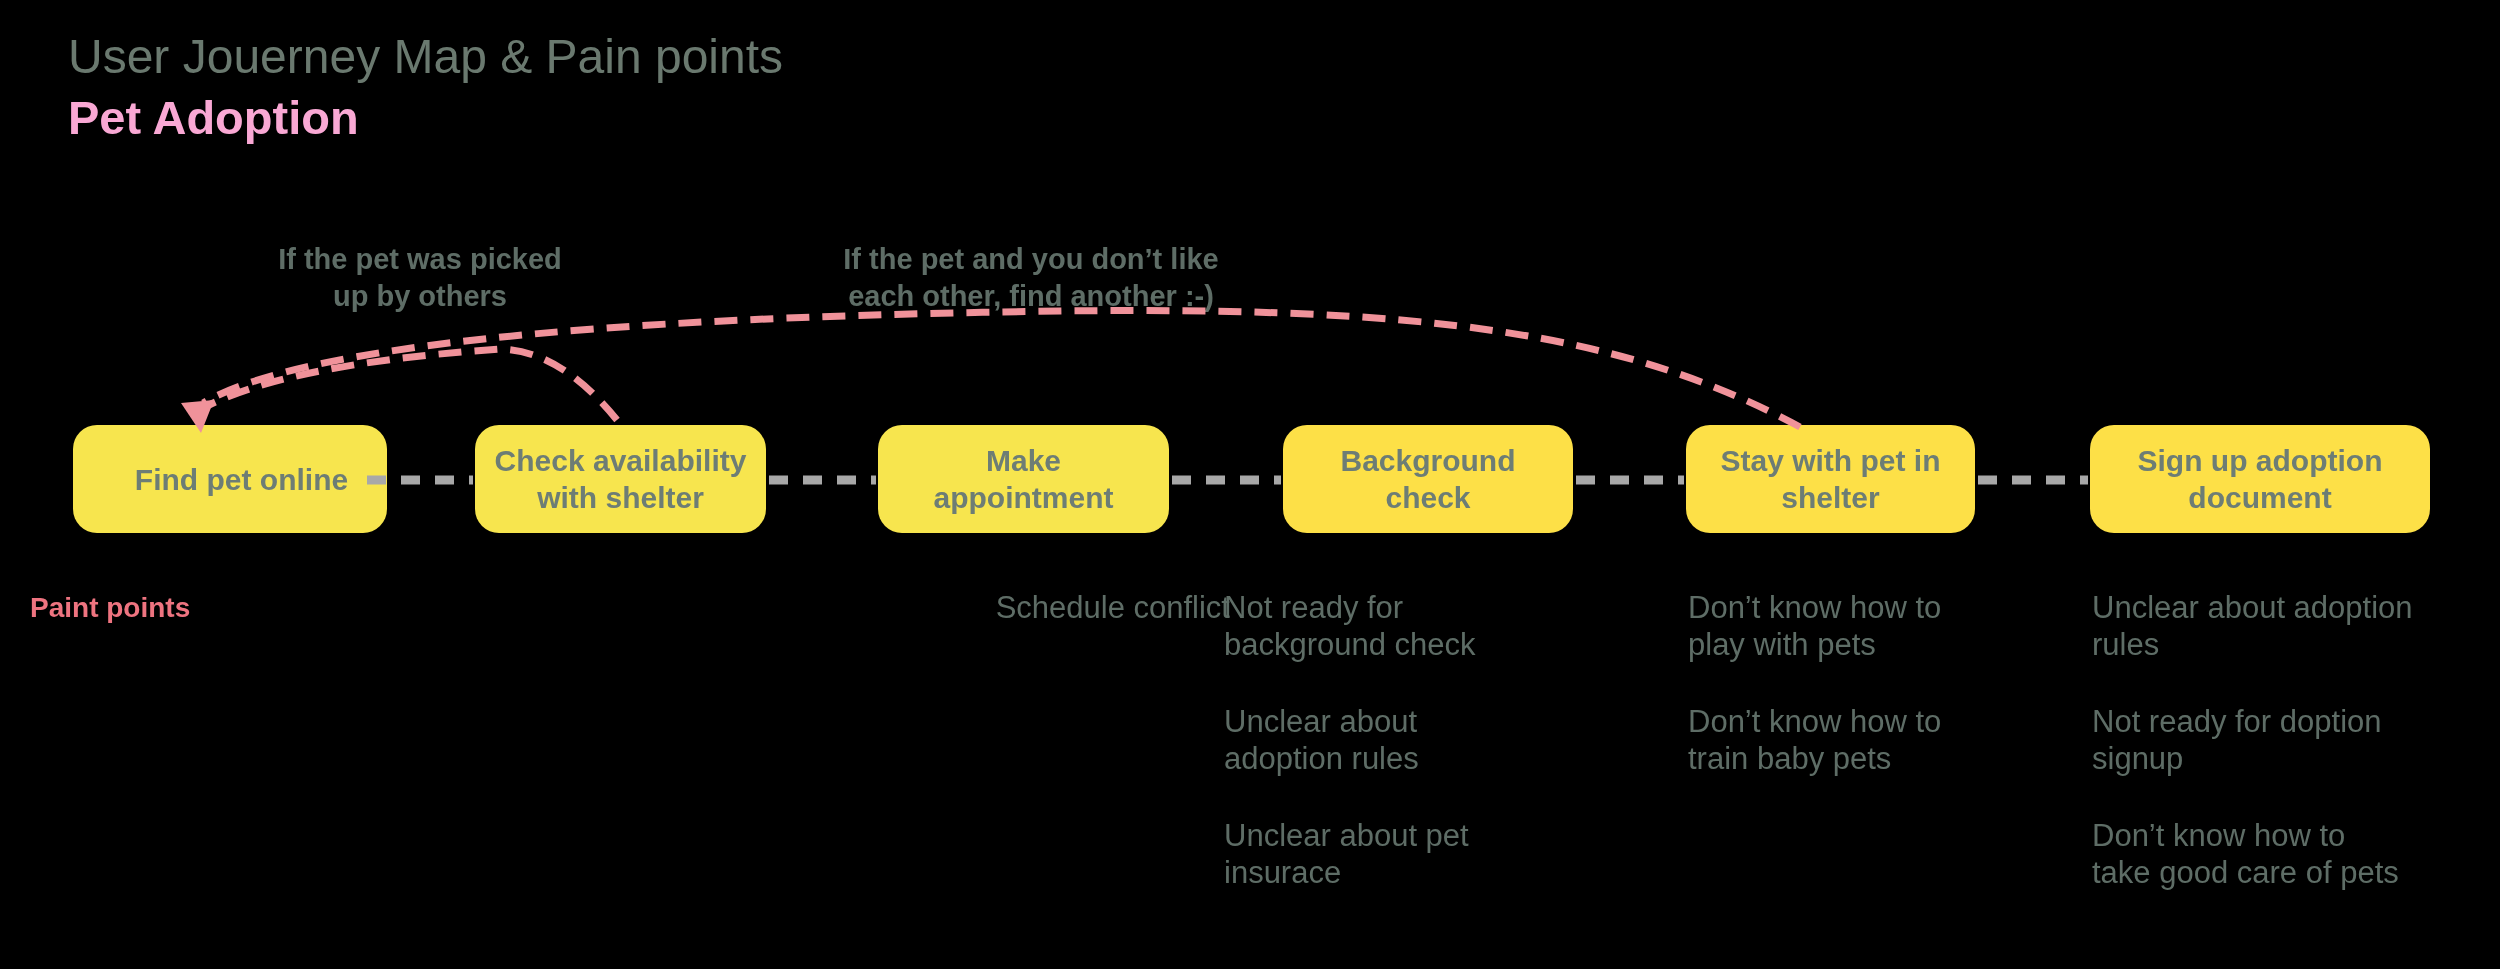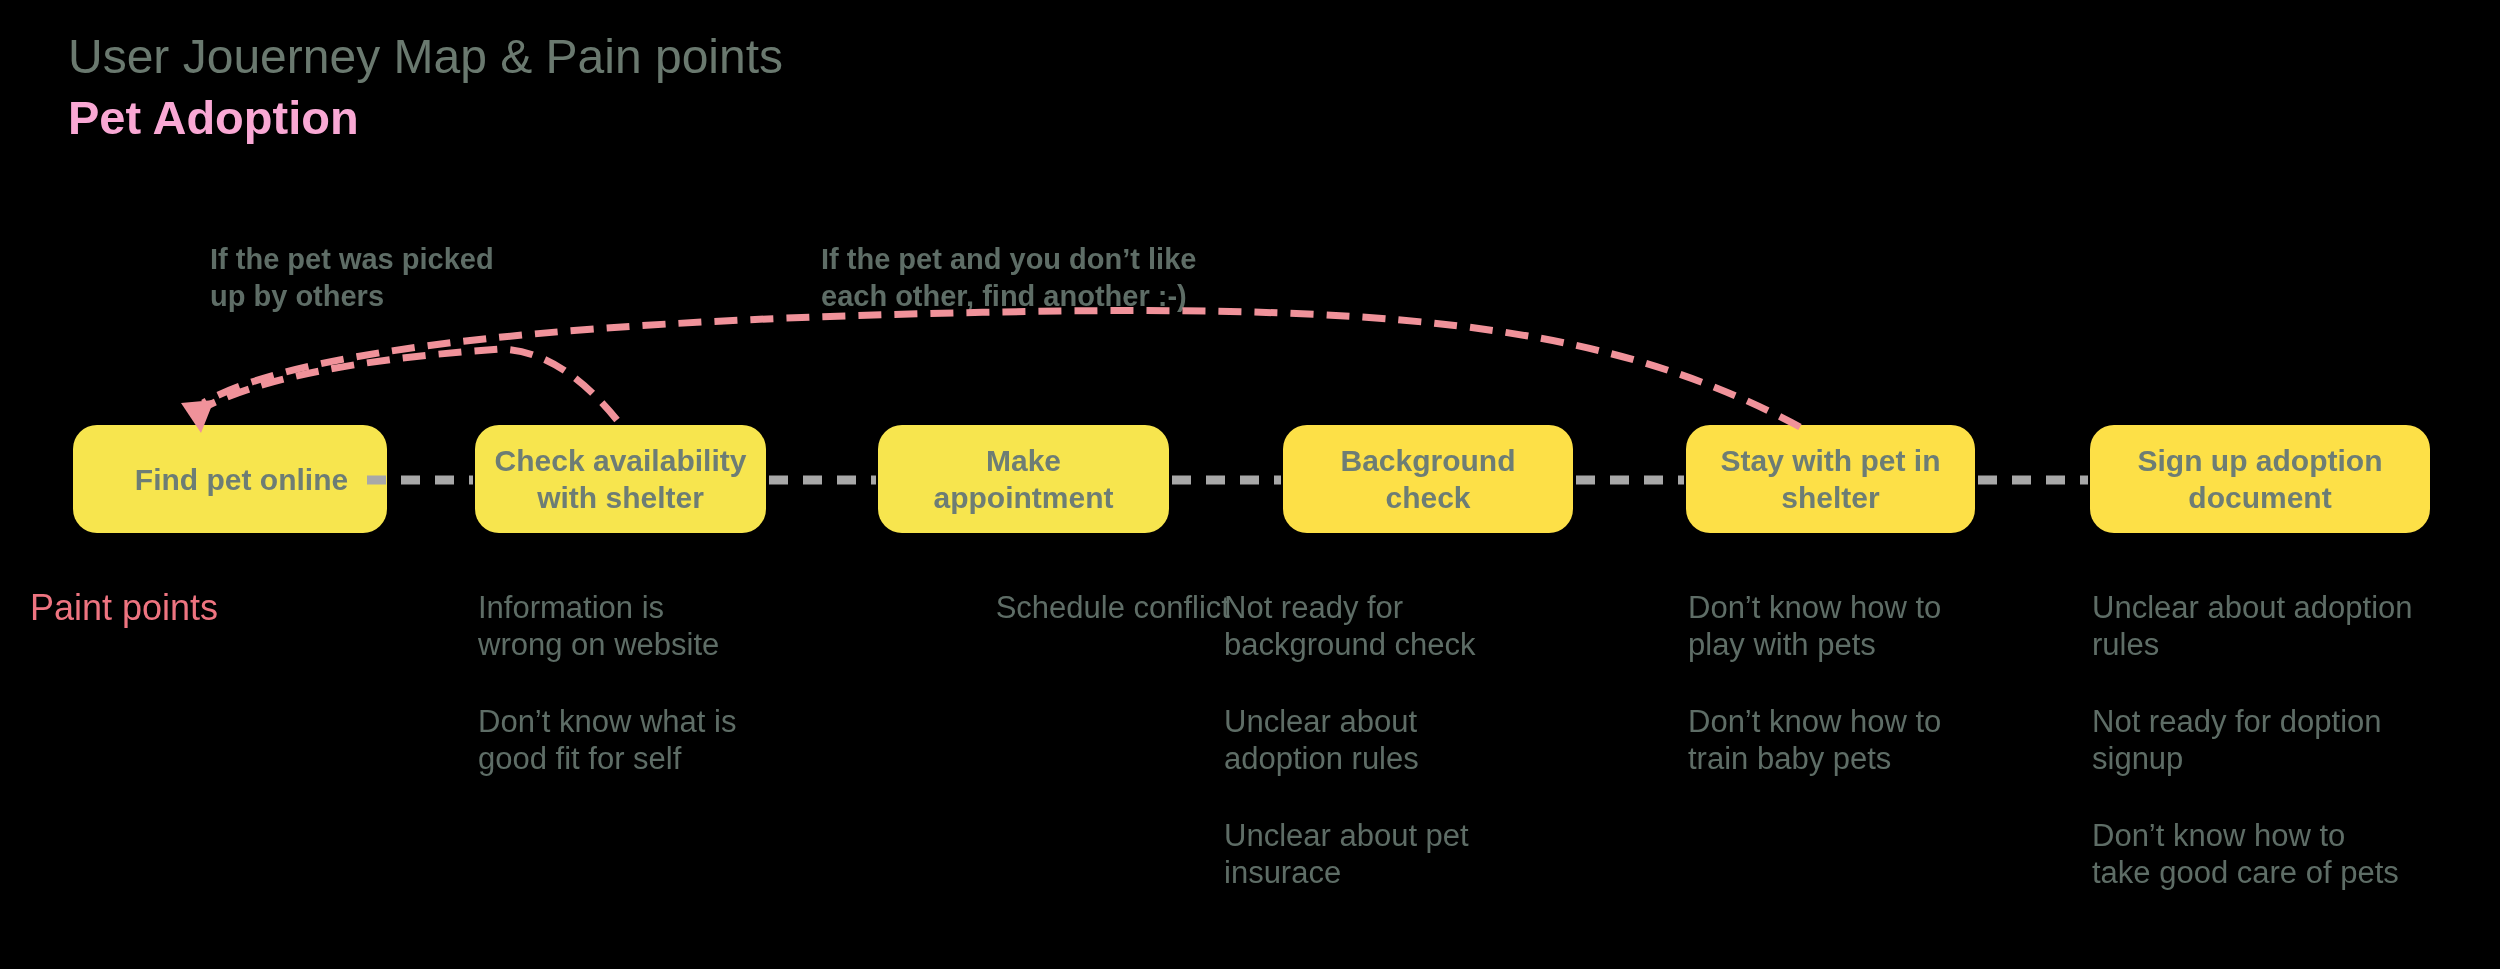--- a/index.html
+++ b/index.html
@@ -6,21 +6,21 @@
   .canvas {
     position:relative; width:2500px; height:969px;
     background:#000000; overflow:hidden;
     font-family:"Liberation Sans", sans-serif;
   }
   .title-block { position:absolute; left:68px; top:26px; }
   .title-line   { font-size:48px; line-height:62px; font-weight:400; color:#6A796F; }
   .subtitle-line{ font-size:47px; line-height:60px; font-weight:700; color:#f9a8d4; }
 
   .ann {
-    position:absolute; top:241px; width:420px; text-align:left;
+    position:absolute; top:241px; width:420px; text-align:center;
     font-size:29px; line-height:37px; font-weight:600; color:#5E6D66;
     white-space:pre-line;
   }
   .ann1 { left:210px; }
   .ann2 { left:821px; }
 
   .stage {
     position:absolute; top:425px; height:108px; border-radius:24px;
     display:flex; align-items:center; justify-content:center; text-align:center;
   }
@@ -32,21 +32,21 @@
   .green  { background:#fde047; }
   .s1 { left:73px;   width:291px;padding-left:23px; }
   .s2 { left:475px;  width:291px; }
   .s3 { left:878px;  width:291px; }
   .s4 { left:1283px; width:290px; }
   .s5 { left:1686px; width:289px; }
   .s6 { left:2090px; width:340px; }
 
   .pain-label {
     position:absolute; left:30px; top:589px;
-    font-size:36px; line-height:37px; font-weight:400; color:#EE7480;
+    font-size:28px; line-height:37px; font-weight:700; color:#EE7480;
   }
   .pain-col { position:absolute; top:589px; width:350px; }
   .pc2 { left:478px; }
   .pc3 { left:880px;text-align:right; }
   .pc4 { left:1224px; }
   .pc5 { left:1688px; }
   .pc6 { left:2092px; width:390px; }
   .pain {
     font-size:31px; line-height:37px; color:#5E6D66;
     margin:0 0 40px 0; white-space:pre-line;
@@ -106,26 +106,20 @@
 
     <path d="M 617 420 Q 560 350 500 349 C 400 356, 280 370, 207 406" fill="none" stroke-width="7" stroke-dasharray="23 13" stroke="#F0929A"></path>
 
     <path d="M 1800 427 C 1620 330, 1420 307, 1060 311 C 700 316, 320 335, 203 403" fill="none" stroke-width="7" stroke-dasharray="23 13" stroke="#F0929A"></path>
 
     <polygon points="201,433 181,403 214,400" fill="#F0929A"></polygon>
   </svg>
 
   <div class="pain-label">Paint points</div>
 
-  <div class="pain-col pc2">
-    <p class="pain">Information is
-wrong on website</p>
-    <p class="pain">Don’t know what is
-good fit for self</p>
-  </div>
   <div class="pain-col pc3">
     <p class="pain">Schedule conflict</p>
   </div>
   <div class="pain-col pc4">
     <p class="pain">Not ready for
 background check</p>
     <p class="pain">Unclear about
 adoption rules</p>
     <p class="pain">Unclear about pet
 insurace</p>

